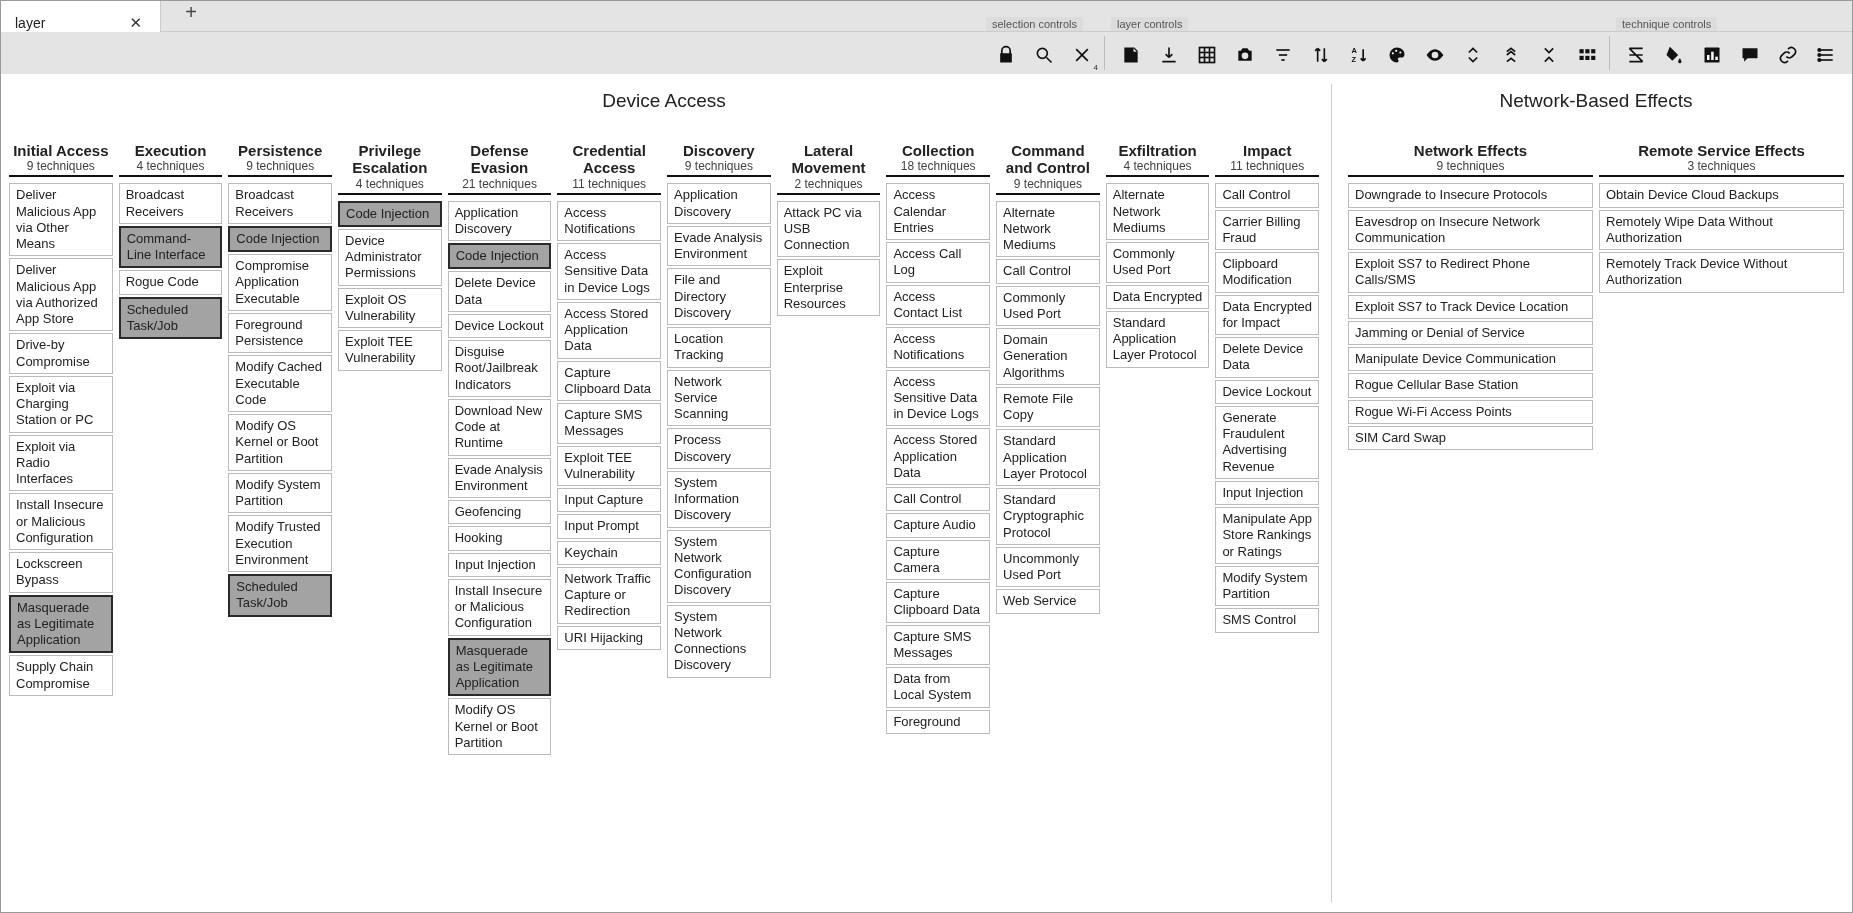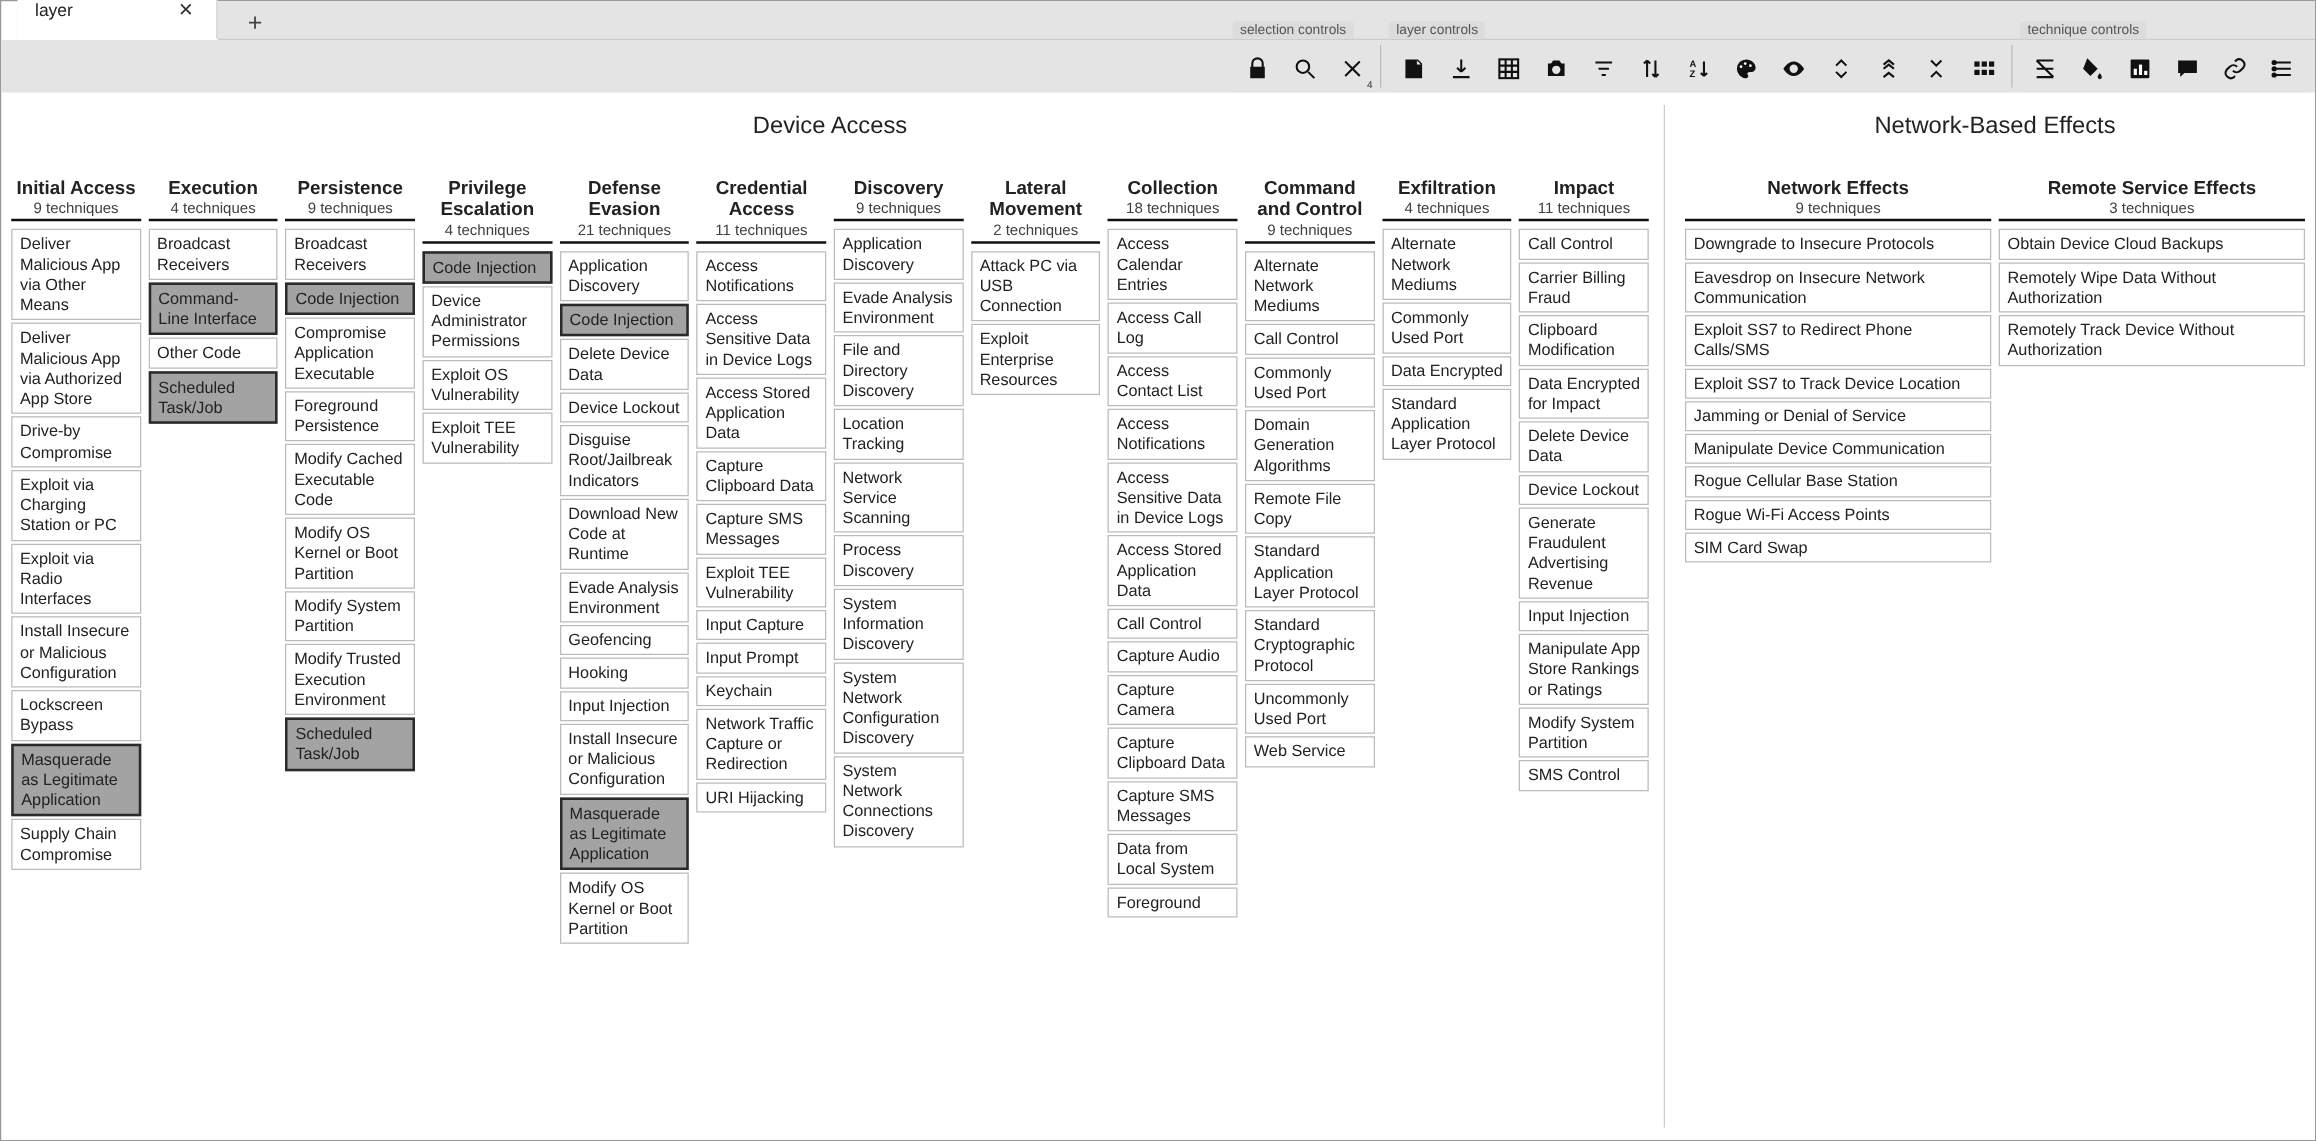--- a/index.html
+++ b/index.html
@@ -9,23 +9,22 @@
     font-size: 13px;
     background: #fff;
     color: #222;
     overflow: hidden;
   }
   .app { width: 1853px; height: 913px; border: 1px solid #999; display:flex; flex-direction:column; }
   .tabbar {
     height: 31px;
     background: #e4e4e4;
     display: flex;
-    align-items: flex-end;
+    align-items: flex-start;
     border-bottom: 1px solid #ccc;
-    margin-left: 13px;
   }
   .tab {
     height: 46px;
     background: #fff;
     min-width: 160px;
     display: flex;
     align-items: center;
     padding: 0 14px;
     font-size: 14px;
     border-right: 1px solid #ccc;
@@ -316,21 +315,21 @@
             <div class="tech hi">Masquerade as Legitimate Application</div>
             <div class="tech">Supply Chain Compromise</div>
           </div>
           <div class="tactic">
             <div class="tactic-head">
               <div class="tactic-name">Execution</div>
               <div class="tactic-count">4 techniques</div>
             </div>
             <div class="tech">Broadcast Receivers</div>
             <div class="tech hi">Command-Line Interface</div>
-            <div class="tech">Other Code</div>
+            <div class="tech">Rogue Code</div>
             <div class="tech hi">Scheduled Task/Job</div>
           </div>
           <div class="tactic">
             <div class="tactic-head">
               <div class="tactic-name">Persistence</div>
               <div class="tactic-count">9 techniques</div>
             </div>
             <div class="tech">Broadcast Receivers</div>
             <div class="tech hi">Code Injection</div>
             <div class="tech">Compromise Application Executable</div>

